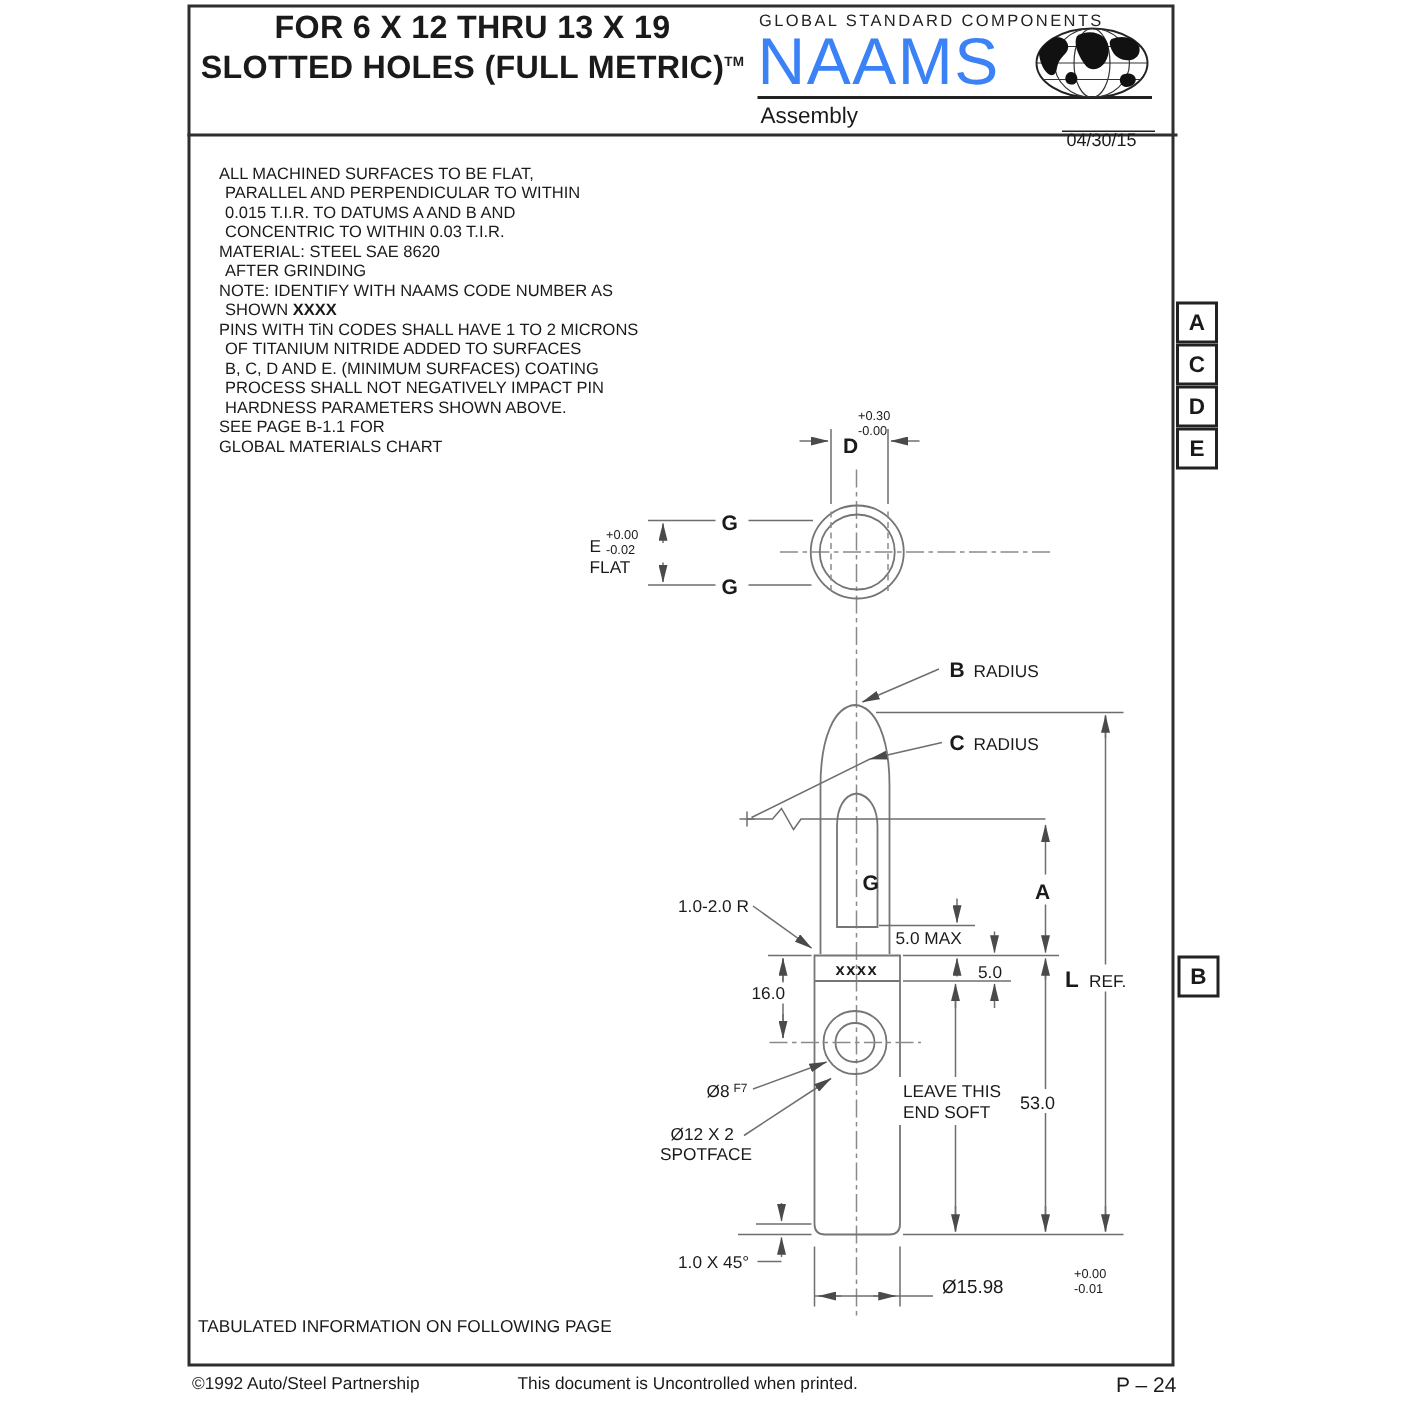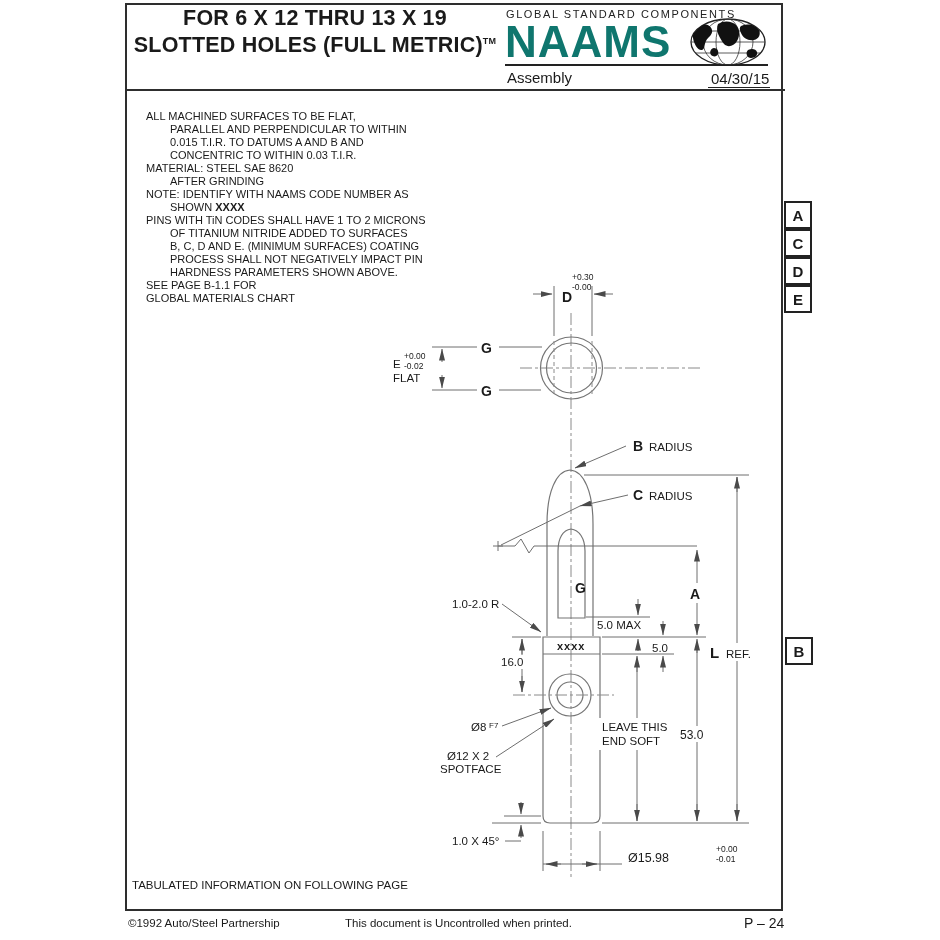--- a/index.html
+++ b/index.html
@@ -7,30 +7,30 @@
        font-family:"Liberation Sans",sans-serif;color:#1a1a1a;overflow:hidden}
   .abs{position:absolute}
   
   .frame{left:125px;top:3px;width:658px;height:908px;border:2px solid #2e2e2e;box-sizing:border-box}
   .titlesep{left:125px;top:89px;width:660px;border-top:2px solid #2e2e2e}
   
   .titleblock{left:128px;top:7px;width:374px;text-align:center;font-weight:bold;
               font-size:21.5px;line-height:23px;letter-spacing:.2px}
   .tm{font-size:9px;vertical-align:super;font-weight:bold}
   .tagline{left:506px;top:8px;font-size:11px;letter-spacing:1.6px;color:#222}
-  .brand{left:505px;top:17px;font-size:44px;font-weight:bold;letter-spacing:1px;color:#0f766e}
+  .brand{left:505px;top:17px;font-size:44px;font-weight:normal;letter-spacing:1px;color:#3b82f6}
   .brandrule{left:505px;top:64px;width:263px;border-top:2px solid #222}
   .assembly{left:507px;top:69px;font-size:15px}
-  .date{left:711px;top:70px;font-size:15px}
+  .date{left:711px;top:86px;font-size:12px}
   .daterule{left:708px;top:87px;width:62px;border-top:1.5px solid #222}
   
   .notes{left:146px;top:110px;font-size:11px;line-height:13px;white-space:nowrap}
   .tolrow{display:flex}
   .tollabel{width:66px}
-  .n1{margin-left:24px}
+  .n1{margin-left:4px}
   .notes b{font-weight:bold}
   
   .datum{width:28px;height:28px;border:2px solid #222;box-sizing:border-box;background:#fff;
          display:flex;align-items:center;justify-content:center;font-weight:bold;font-size:15px}
   
   .bottomnotes{left:132px;top:878px;font-size:11.5px;line-height:15px;white-space:nowrap}
   .copyright{left:128px;top:917px;font-size:11.5px}
   .notice{left:345px;top:917px;font-size:11.5px}
   .pageno{left:744px;top:915px;font-size:14px}
   svg{position:absolute;left:0;top:0}

